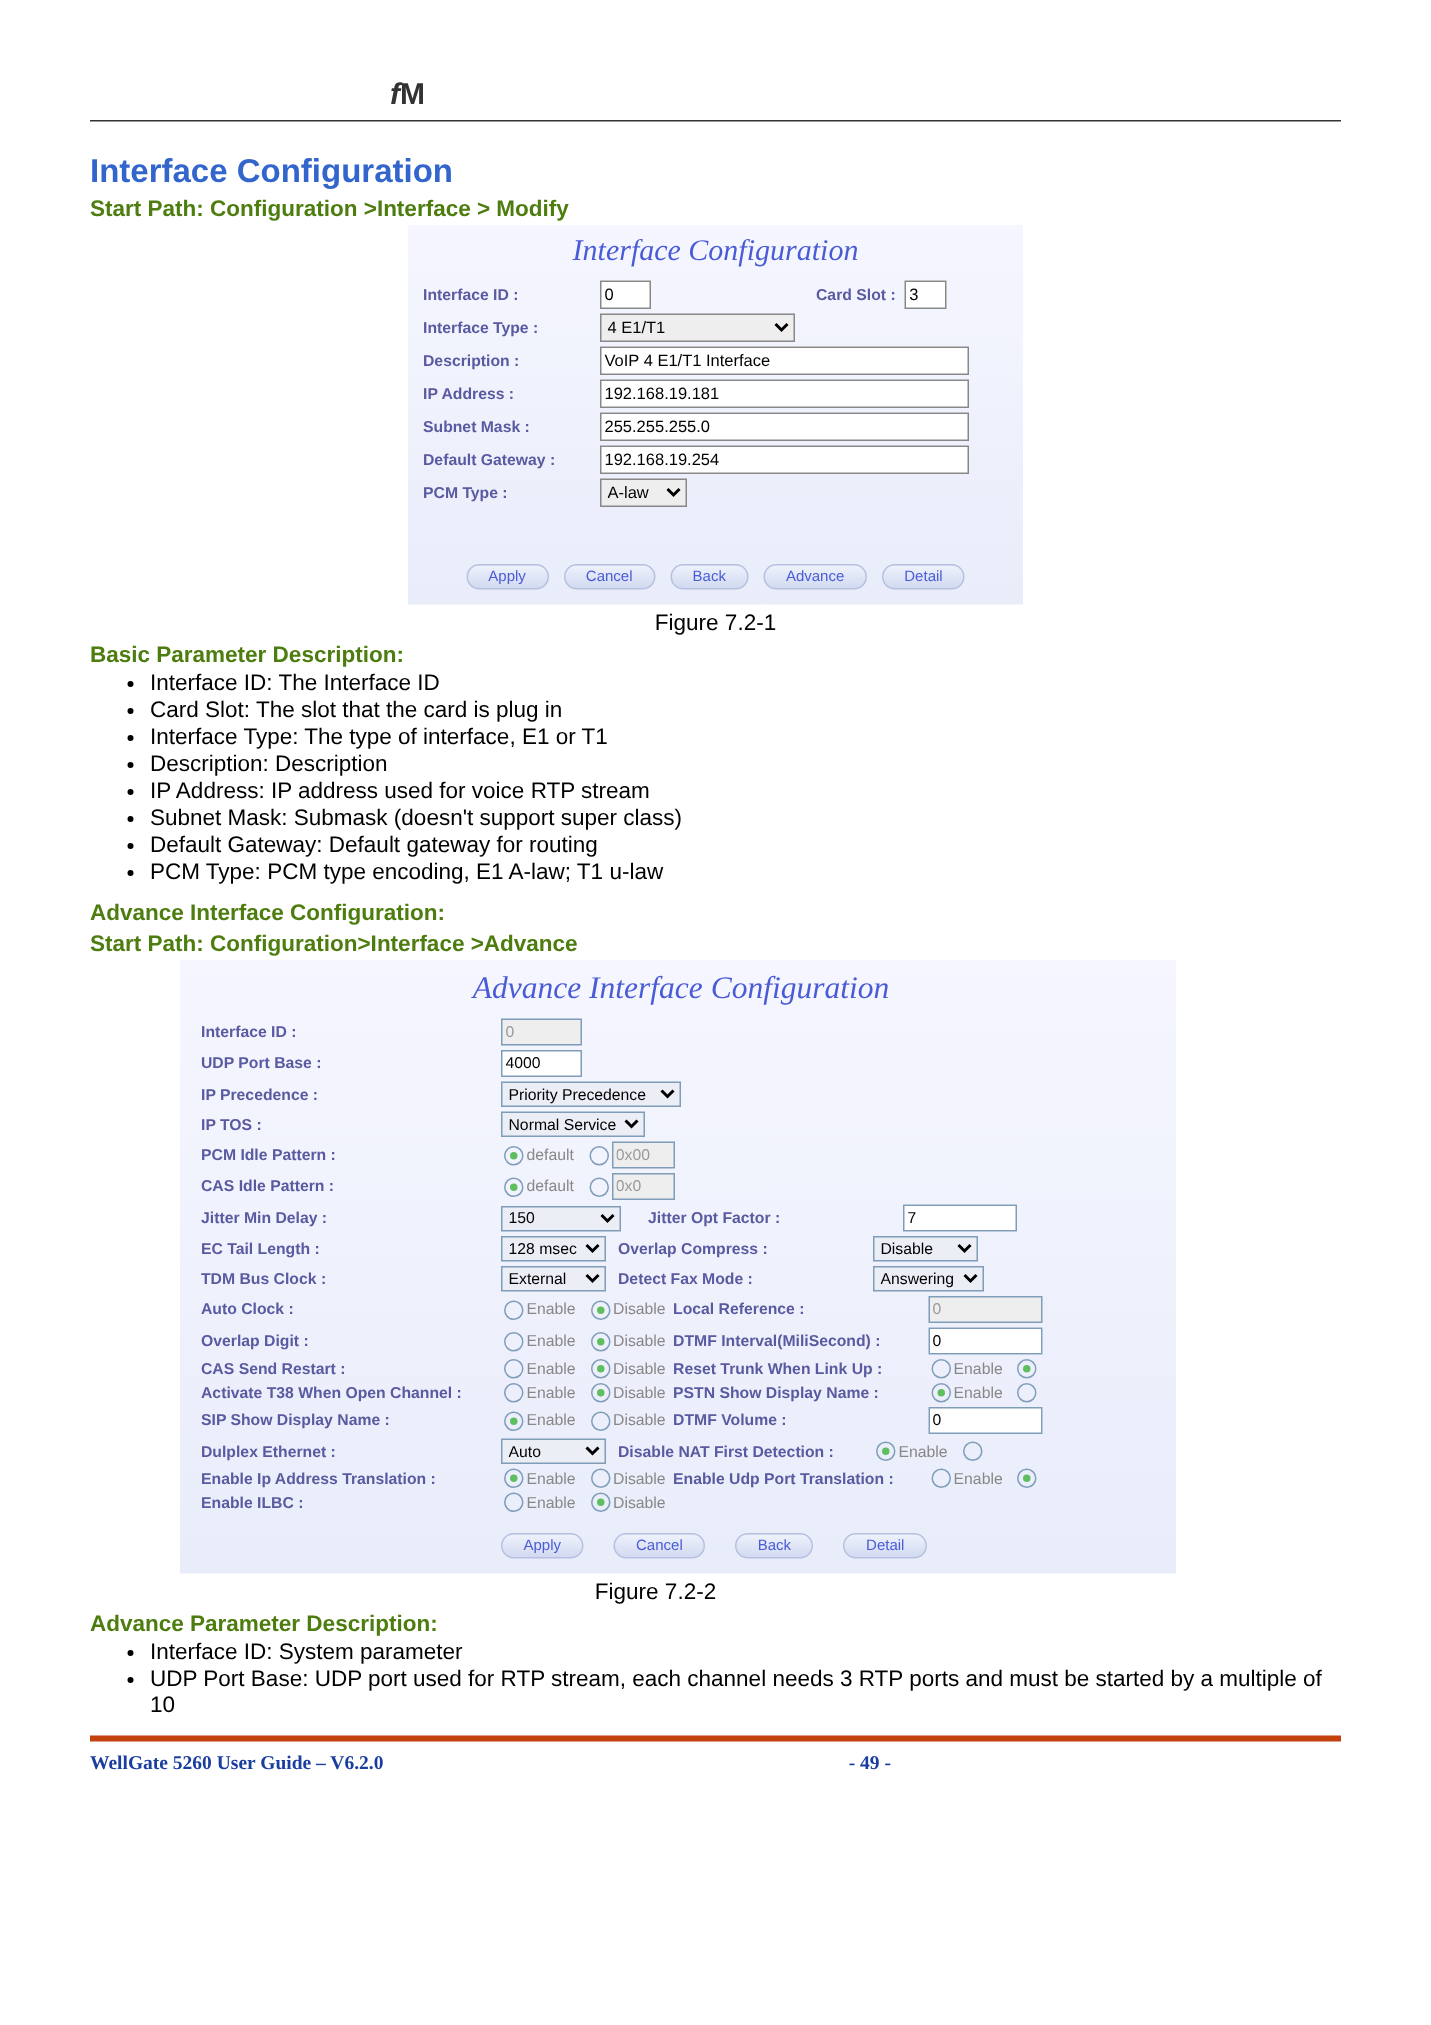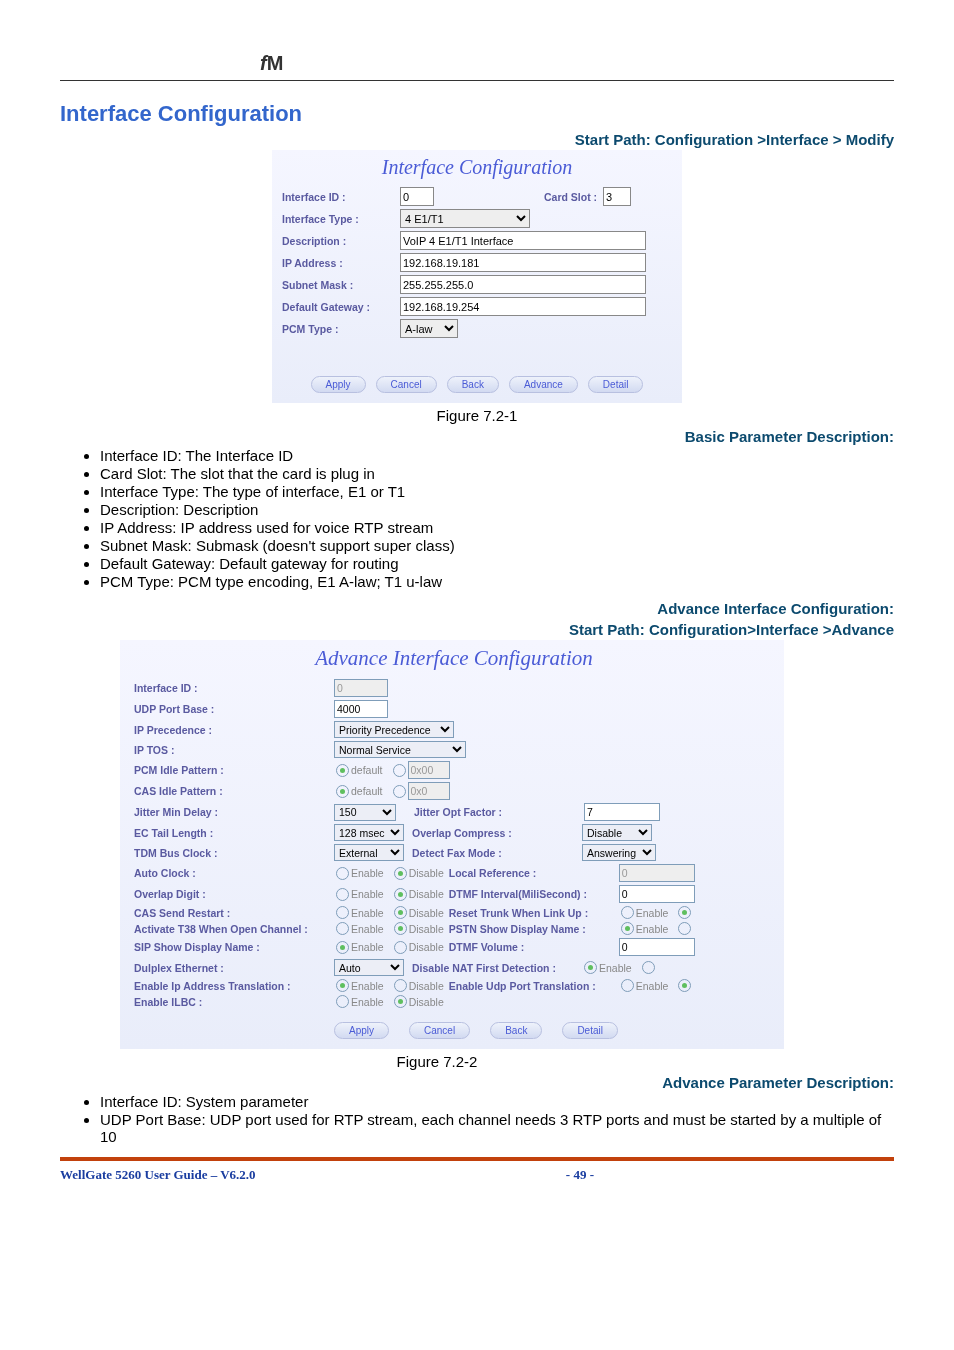--- a/index.html
+++ b/index.html
@@ -24,25 +24,24 @@
     font-weight: bold;
     font-size: 20px;
     color: #333;
   }
   h1.section {
     color: #3366cc;
     font-size: 22px;
     margin: 14px 0 4px 0;
   }
   .subhead {
-    color: #0c4a6e;
+    color: #4d7c0f;
     font-weight: bold;
     font-size: 15px;
     margin: 4px 0 2px 0;
-    text-align: right;
   }
   ul.bullets {
     margin: 2px 0 10px 22px;
     padding-left: 18px;
   }
   ul.bullets li { margin: 1px 0; font-size: 15px; }
   .figcap { text-align: center; font-size: 15px; margin-top: 4px; }
   .figcap2 { text-align: center; font-size: 15px; margin-top: 4px; margin-left: -80px;}
 
   
@@ -208,42 +207,42 @@
     <input type="text" style="width: 48px;" value="4000">
     </div>
 
   <div class="row">
       <span class="lbl">IP Precedence :</span>
     <select style="width:120px"><option>Priority Precedence</option></select>
     </div>
 
   <div class="row">
       <span class="lbl">IP TOS :</span>
-    <select style="width:132px"><option>Normal Service</option></select>
+    <select style="width:96px"><option>Normal Service</option></select>
     </div>
 
   <div class="row">
       <span class="lbl">PCM Idle Pattern :</span>
     <span class="radio sel"></span>
       <span class="radlbl">default</span>
     <span class="radio"></span>
     <input type="text" class="dis" style="width: 36px;" value="0x00">
     </div>
 
   <div class="row">
       <span class="lbl">CAS Idle Pattern :</span>
     <span class="radio sel"></span>
       <span class="radlbl">default</span>
     <span class="radio"></span>
     <input type="text" class="dis" style="width: 36px;" value="0x0">
     </div>
 
   <div class="row">
       <span class="lbl">Jitter Min Delay :</span>
-    <select style="width:62px"><option>150</option></select>
+    <select style="width:80px"><option>150</option></select>
     <span class="lbl2">Jitter Opt Factor :</span>
     <input type="text" style="width: 70px;" value="7">
     </div>
 
   <div class="row">
       <span class="lbl">EC Tail Length :</span>
     <select style="width:70px"><option>128 msec</option></select>
     <span class="lbl2" style="margin-left:8px">Overlap Compress :</span>
     <select style="width:70px"><option>Disable</option></select>
     </div>

